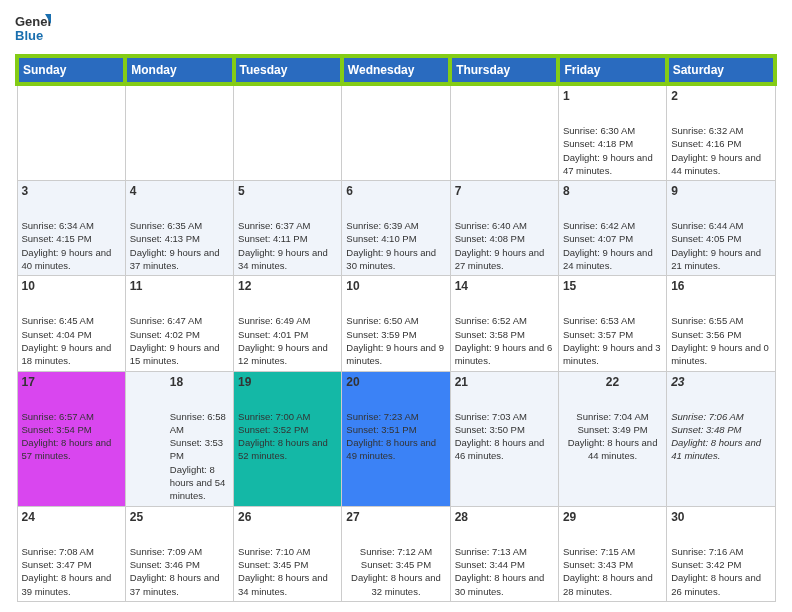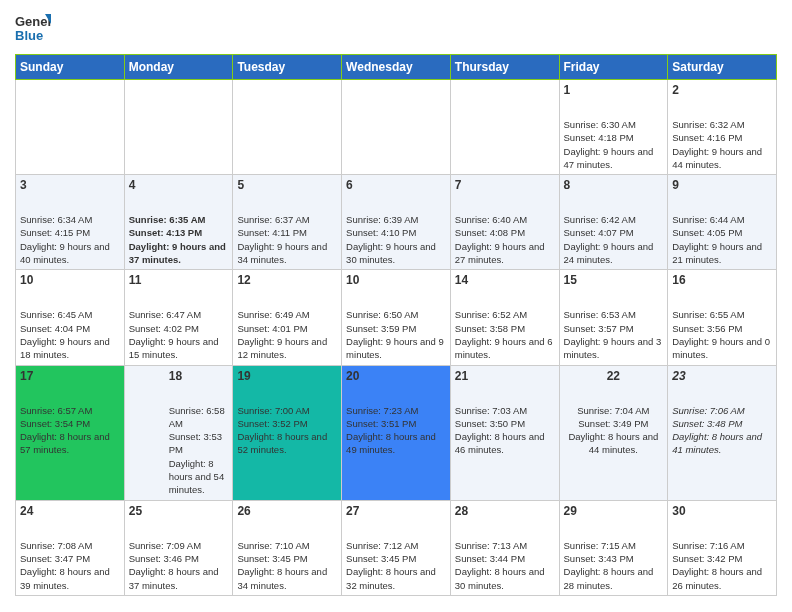--- a/index.html
+++ b/index.html
@@ -17,21 +17,21 @@
     
     .calendar { width: 100%; border-collapse: collapse; }
     
     .calendar th {
       background: #2a6bbf;
       color: #fff;
       font-size: 12px;
       font-weight: bold;
       padding: 5px 4px;
       text-align: left;
-      border: 1px solid #84cc16;
+      border: 4px solid #84cc16;
     }
     
     .calendar td {
       vertical-align: top;
       border: 1px solid #ccc;
       padding: 3px 4px;
       font-size: 10px;
       width: calc(100% / 7);
       height: 82px;
       background: #fff;
@@ -99,21 +99,21 @@
         </tr>
         <tr>
           <td style="background: rgb(240, 244, 250);">
             <span class="day-num">3</span>
             <div class="day-info" style="white-space: pre-line;">Sunrise: 6:34 AM
 Sunset: 4:15 PM
 Daylight: 9 hours and 40 minutes.</div>
           </td>
           <td style="background: rgb(240, 244, 250);">
             <span class="day-num">4</span>
-            <div class="day-info" style="white-space: pre-line; font-weight: bold;">Sunrise: 6:35 AM
+            <div class="day-info" style="white-space: pre-line;">Sunrise: 6:35 AM
 Sunset: 4:13 PM
 Daylight: 9 hours and 37 minutes.</div>
           </td>
           <td style="background: rgb(240, 244, 250);">
             <span class="day-num">5</span>
             <div class="day-info" style="white-space: pre-line;">Sunrise: 6:37 AM
 Sunset: 4:11 PM
 Daylight: 9 hours and 34 minutes.</div>
           </td>
           <td style="background: rgb(240, 244, 250);">
@@ -179,21 +179,21 @@
 Daylight: 9 hours and 3 minutes.</div>
           </td>
           <td>
             <span class="day-num">16</span>
             <div class="day-info" style="white-space: pre-line;">Sunrise: 6:55 AM
 Sunset: 3:56 PM
 Daylight: 9 hours and 0 minutes.</div>
           </td>
         </tr>
         <tr>
-          <td style="background: #22c55e;">
+          <td style="background: #d946ef;">
             <span class="day-num">17</span>
             <div class="day-info" style="white-space: pre-line;">Sunrise: 6:57 AM
 Sunset: 3:54 PM
 Daylight: 8 hours and 57 minutes.</div>
           </td>
           <td style="background: rgb(240, 244, 250); padding-left: 44px;">
             <span class="day-num">18</span>
             <div class="day-info" style="white-space: pre-line;">Sunrise: 6:58 AM
 Sunset: 3:53 PM
 Daylight: 8 hours and 54 minutes.</div>
@@ -243,21 +243,21 @@
 Daylight: 8 hours and 37 minutes.</div>
           </td>
           <td>
             <span class="day-num">26</span>
             <div class="day-info" style="white-space: pre-line;">Sunrise: 7:10 AM
 Sunset: 3:45 PM
 Daylight: 8 hours and 34 minutes.</div>
           </td>
           <td>
             <span class="day-num">27</span>
-            <div class="day-info" style="white-space: pre-line;">Sunrise: 7:12 AM
+            <div class="day-info" style="white-space: pre-line; text-align: center;">Sunrise: 7:12 AM
 Sunset: 3:45 PM
 Daylight: 8 hours and 32 minutes.</div>
           </td>
           <td>
             <span class="day-num">28</span>
             <div class="day-info" style="white-space: pre-line;">Sunrise: 7:13 AM
 Sunset: 3:44 PM
 Daylight: 8 hours and 30 minutes.</div>
           </td>
           <td>

